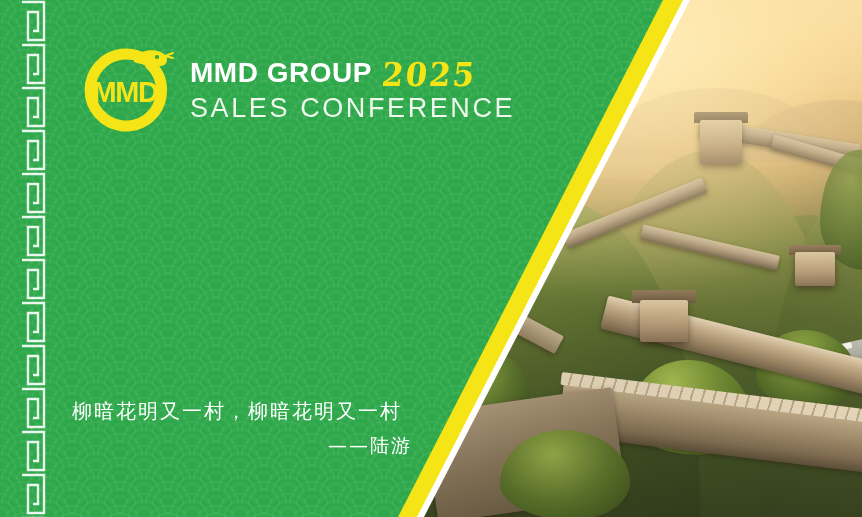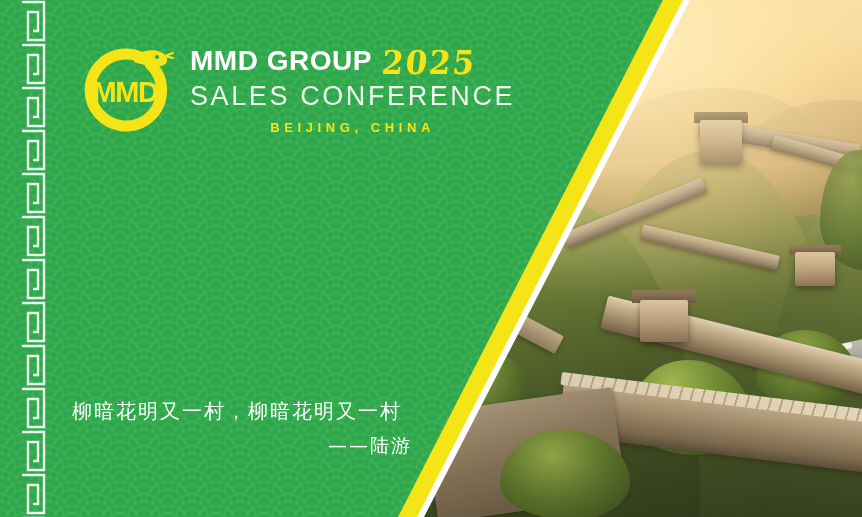--- a/index.html
+++ b/index.html
@@ -430,21 +430,20 @@
         <text x="53" y="64" font-family="Liberation Sans, sans-serif" font-size="29" font-weight="bold" fill="#F5E516" text-anchor="middle" letter-spacing="-1.5">MMD</text>
       </svg>
     </div>
 
     <div class="logo-text">
       <div class="logo-line1">
         <span class="brand-name">MMD GROUP</span>
         <span class="brand-year">2025</span>
       </div>
       <div class="brand-sub">SALES CONFERENCE</div>
-      <div class="brand-city">BEIJING, CHINA</div>
     </div>
   </div>
 
 
   <div class="quote-block">
     <div class="quote-text">柳暗花明又一村，柳暗花明又一村</div>
     <div class="quote-author">——陆游</div>
   </div>
 
 </div>

